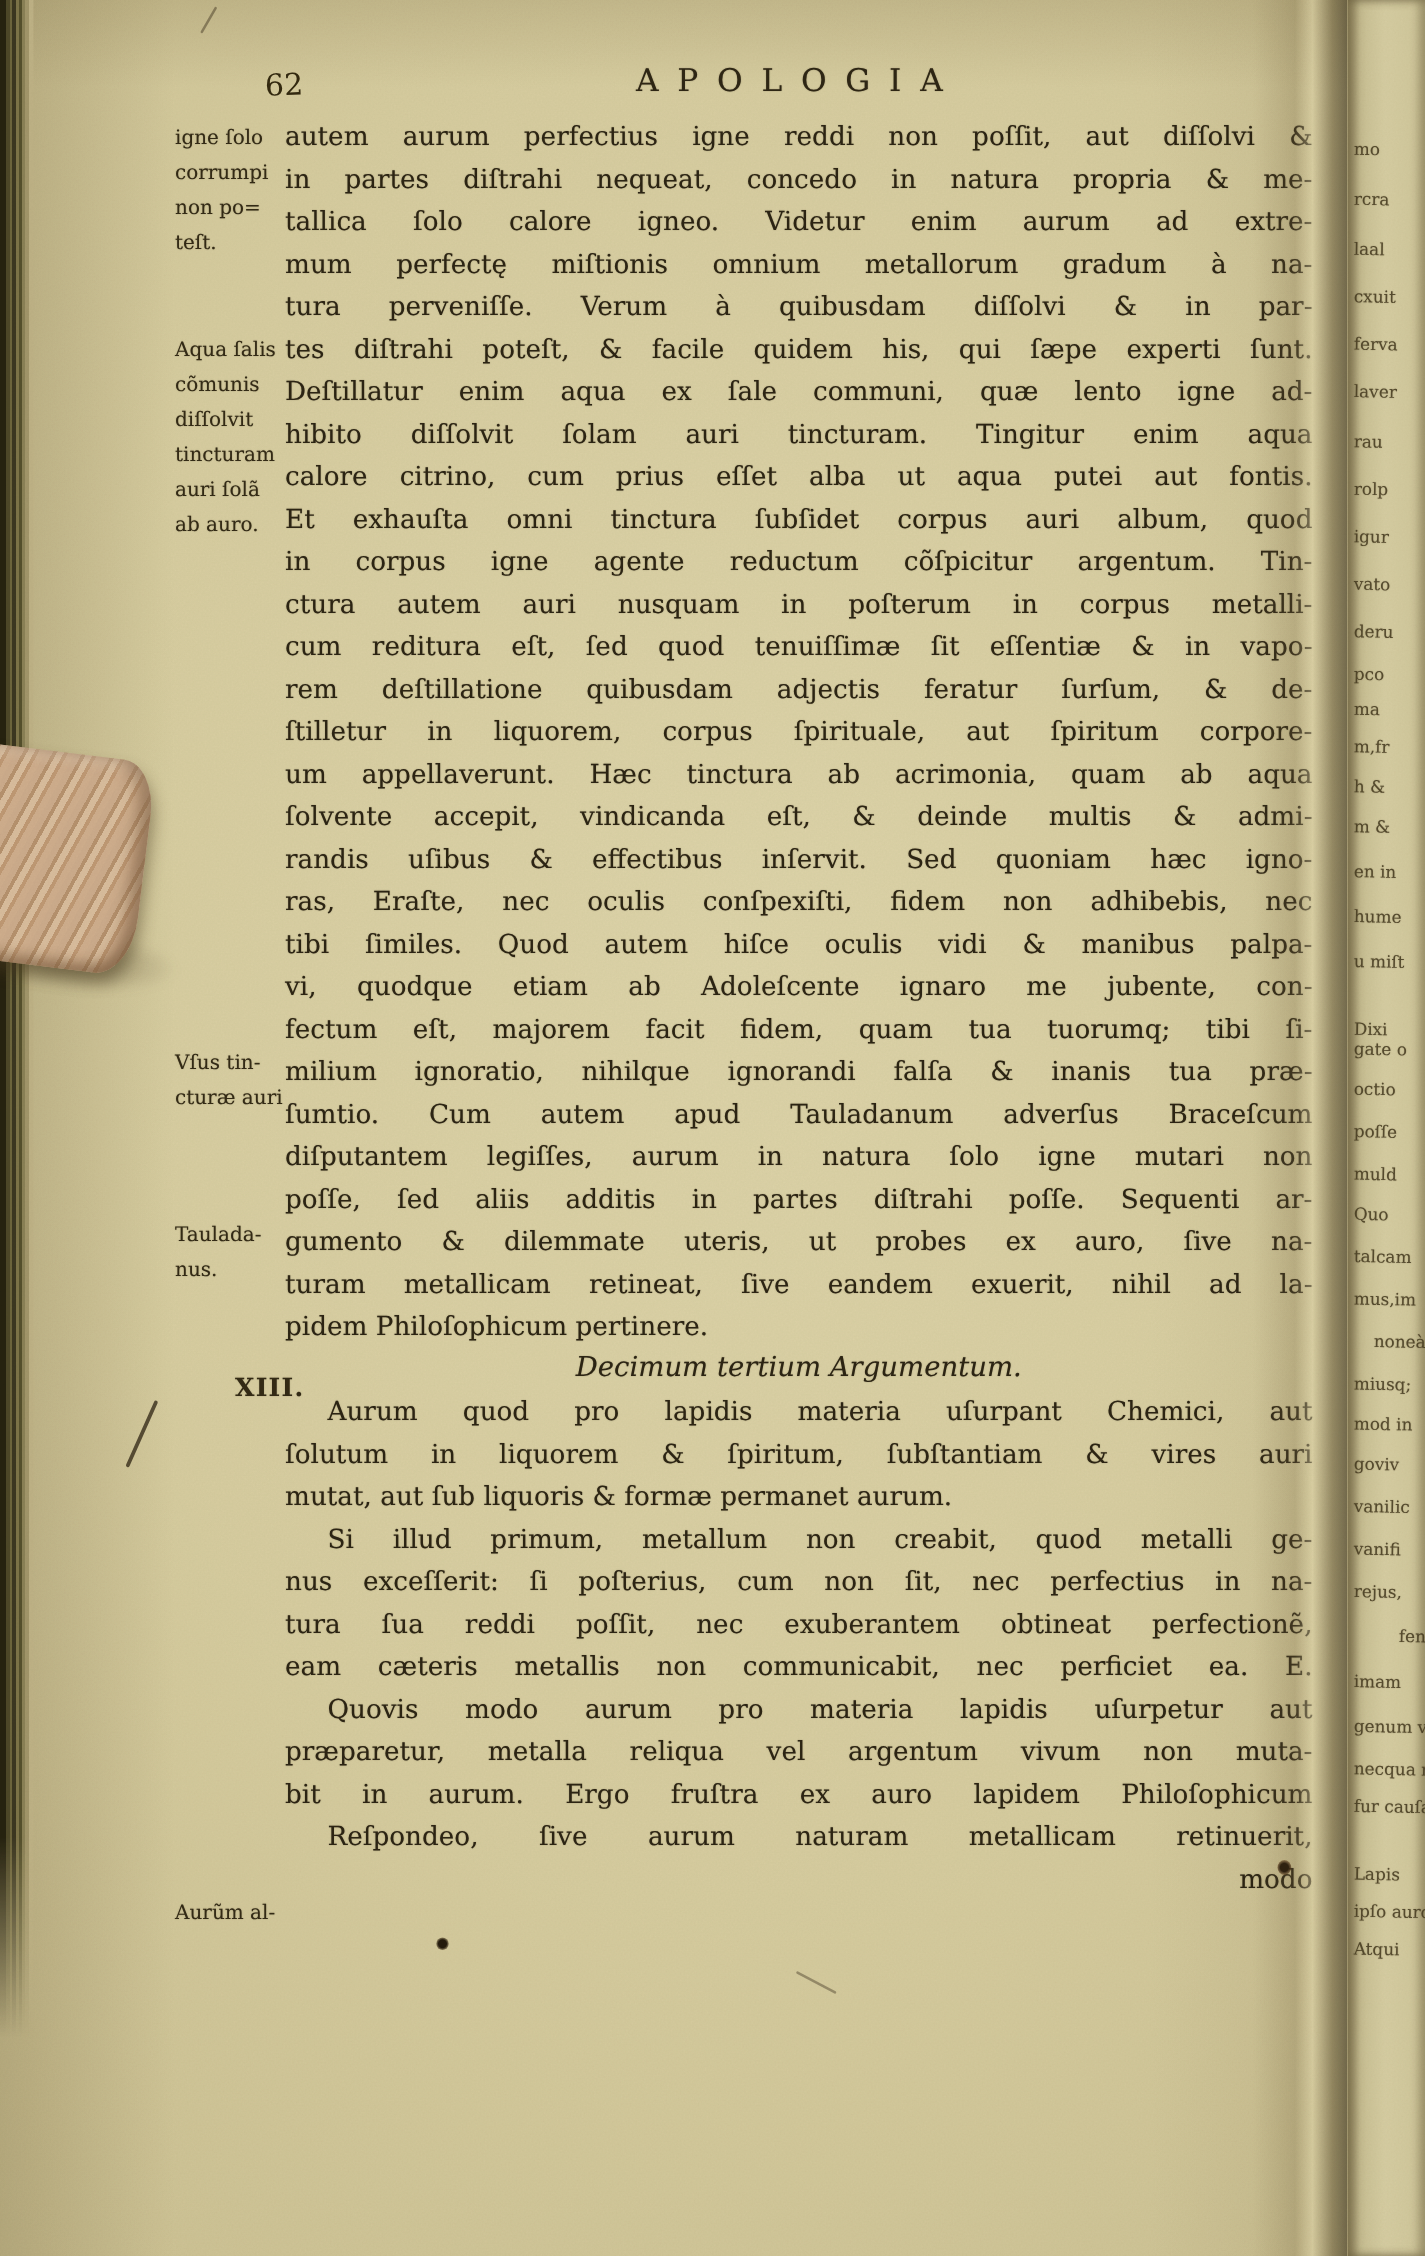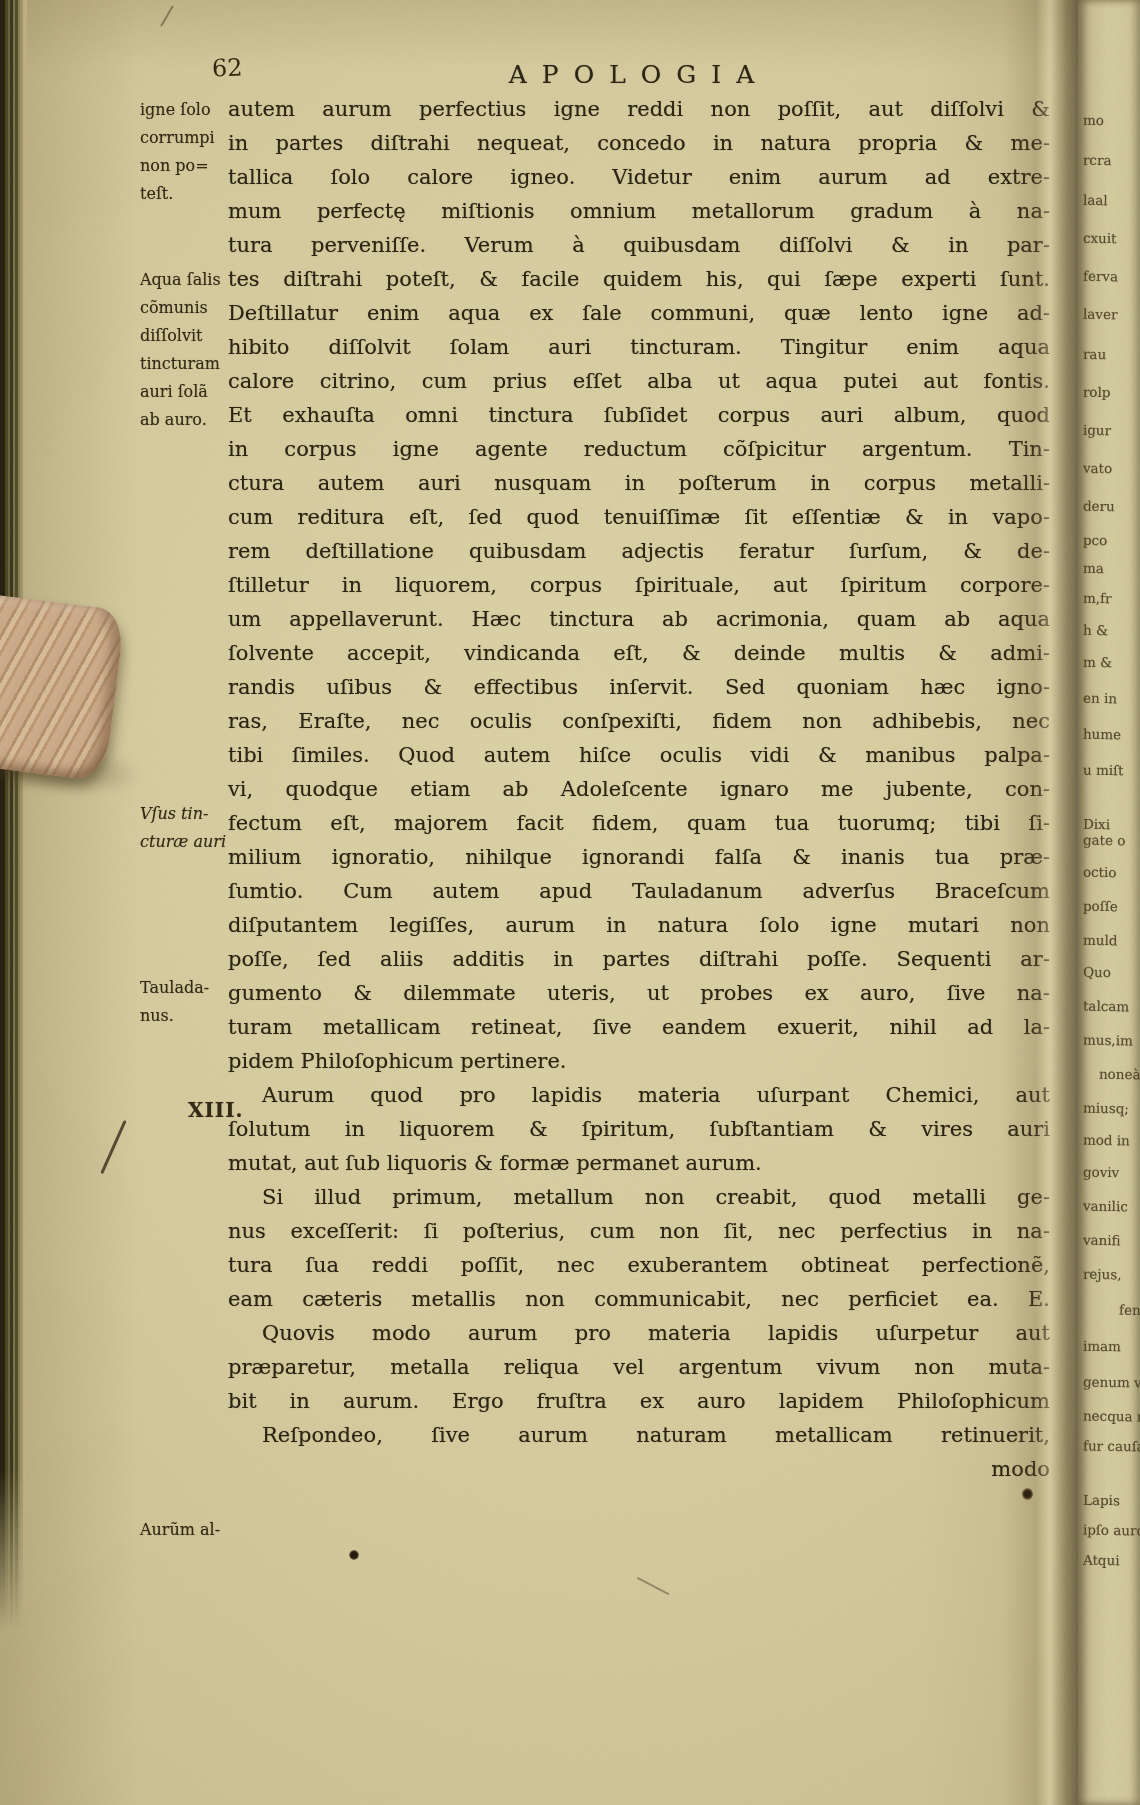--- a/index.html
+++ b/index.html
@@ -17,21 +17,21 @@
     position:absolute;left:0;top:0;width:27px;height:1640px;
     background:linear-gradient(90deg,#26220f 0 5px,#4e4828 5px 8px,#6d653c 8px 10px,
       #3c3720 10px 13px,#7d7448 13px 15px,#55502c 15px 18px,#8a8156 18px 20px,
       #a2966a 20px 23px,#beb286 23px 27px);
     -webkit-mask-image:linear-gradient(180deg,#000 0 1470px,rgba(0,0,0,0) 1630px);
     mask-image:linear-gradient(180deg,#000 0 1470px,rgba(0,0,0,0) 1630px);
   }
   
   #page-number{position:absolute;left:212px;top:54px;font-size:24px;color:#33290f;
     transform:rotate(-2deg);}
-  #running-title{position:absolute;left:228px;top:60px;width:822px;text-align:center;
+  #running-title{position:absolute;left:228px;top:50px;width:822px;text-align:center;
     font-size:25px;letter-spacing:15px;color:#2e2614;text-shadow:0 0 1px rgba(46,38,20,0.45);}
   
   #margin-notes{position:absolute;left:0;top:0;width:230px;height:1805px;}
   .mnote{position:absolute;left:140px;width:88px;font-size:16px;line-height:28px;
     color:#332a15;text-shadow:0 0 1px rgba(51,42,21,0.4);}
   .mnote .mline{white-space:nowrap;}
   .mbold{font-weight:bold;font-size:20px;letter-spacing:1px;}
   
   #body-lines{position:absolute;left:228px;top:92px;width:822px;color:#2c2413;
     font-size:21px;text-shadow:0 0 1px rgba(44,36,19,0.42);}
@@ -91,21 +91,21 @@
         <div class="mline">teſt.</div>
       </div>
       <div class="mnote" style="top: 266px;">
         <div class="mline">Aqua ſalis</div>
         <div class="mline">cõmunis</div>
         <div class="mline">diſſolvit</div>
         <div class="mline">tincturam</div>
         <div class="mline">auri ſolã</div>
         <div class="mline">ab auro.</div>
       </div>
-      <div class="mnote" style="top: 800px; font-style: italic;">
+      <div class="mnote" style="top: 836px;">
         <div class="mline">Vſus tin-</div>
         <div class="mline">cturæ auri</div>
       </div>
       <div class="mnote" style="top: 974px;">
         <div class="mline">Taulada-</div>
         <div class="mline">nus.</div>
       </div>
       <div class="mnote mbold" style="top: 1096px; margin-left: 48px;">
         <div class="mline">XIII.</div>
       </div>
@@ -137,20 +137,21 @@
       <div class="bl j">tibi ſimiles. Quod autem hiſce oculis vidi &amp; manibus palpa-</div>
       <div class="bl j">vi, quodque etiam ab Adoleſcente ignaro me jubente, con-</div>
       <div class="bl j">fectum eſt, majorem facit fidem, quam tua tuorumq; tibi ſi-</div>
       <div class="bl j">milium ignoratio, nihilque ignorandi falſa &amp; inanis tua præ-</div>
       <div class="bl j">ſumtio. Cum autem apud Tauladanum adverſus Braceſcum</div>
       <div class="bl j">diſputantem legiſſes, aurum in natura ſolo igne mutari non</div>
       <div class="bl j">poſſe, ſed aliis additis in partes diſtrahi poſſe. Sequenti ar-</div>
       <div class="bl j">gumento &amp; dilemmate uteris, ut probes ex auro, ſive na-</div>
       <div class="bl j">turam metallicam retineat, ſive eandem exuerit, nihil ad la-</div>
       <div class="bl l">pidem Philoſophicum pertinere.</div>
+      <div class="bl c">Decimum tertium Argumentum.</div>
       <div class="bl ij">Aurum quod pro lapidis materia uſurpant Chemici, aut</div>
       <div class="bl j">ſolutum in liquorem &amp; ſpiritum, ſubſtantiam &amp; vires auri</div>
       <div class="bl l">mutat, aut ſub liquoris &amp; formæ permanet aurum.</div>
       <div class="bl ij">Si illud primum, metallum non creabit, quod metalli ge-</div>
       <div class="bl j">nus exceſſerit: ſi poſterius, cum non ſit, nec perfectius in na-</div>
       <div class="bl j">tura ſua reddi poſſit, nec exuberantem obtineat perfectionẽ,</div>
       <div class="bl j">eam cæteris metallis non communicabit, nec perficiet ea. E.</div>
       <div class="bl ij">Quovis modo aurum pro materia lapidis uſurpetur aut</div>
       <div class="bl j">præparetur, metalla reliqua vel argentum vivum non muta-</div>
       <div class="bl j">bit in aurum. Ergo fruſtra ex auro lapidem Philoſophicum</div>

